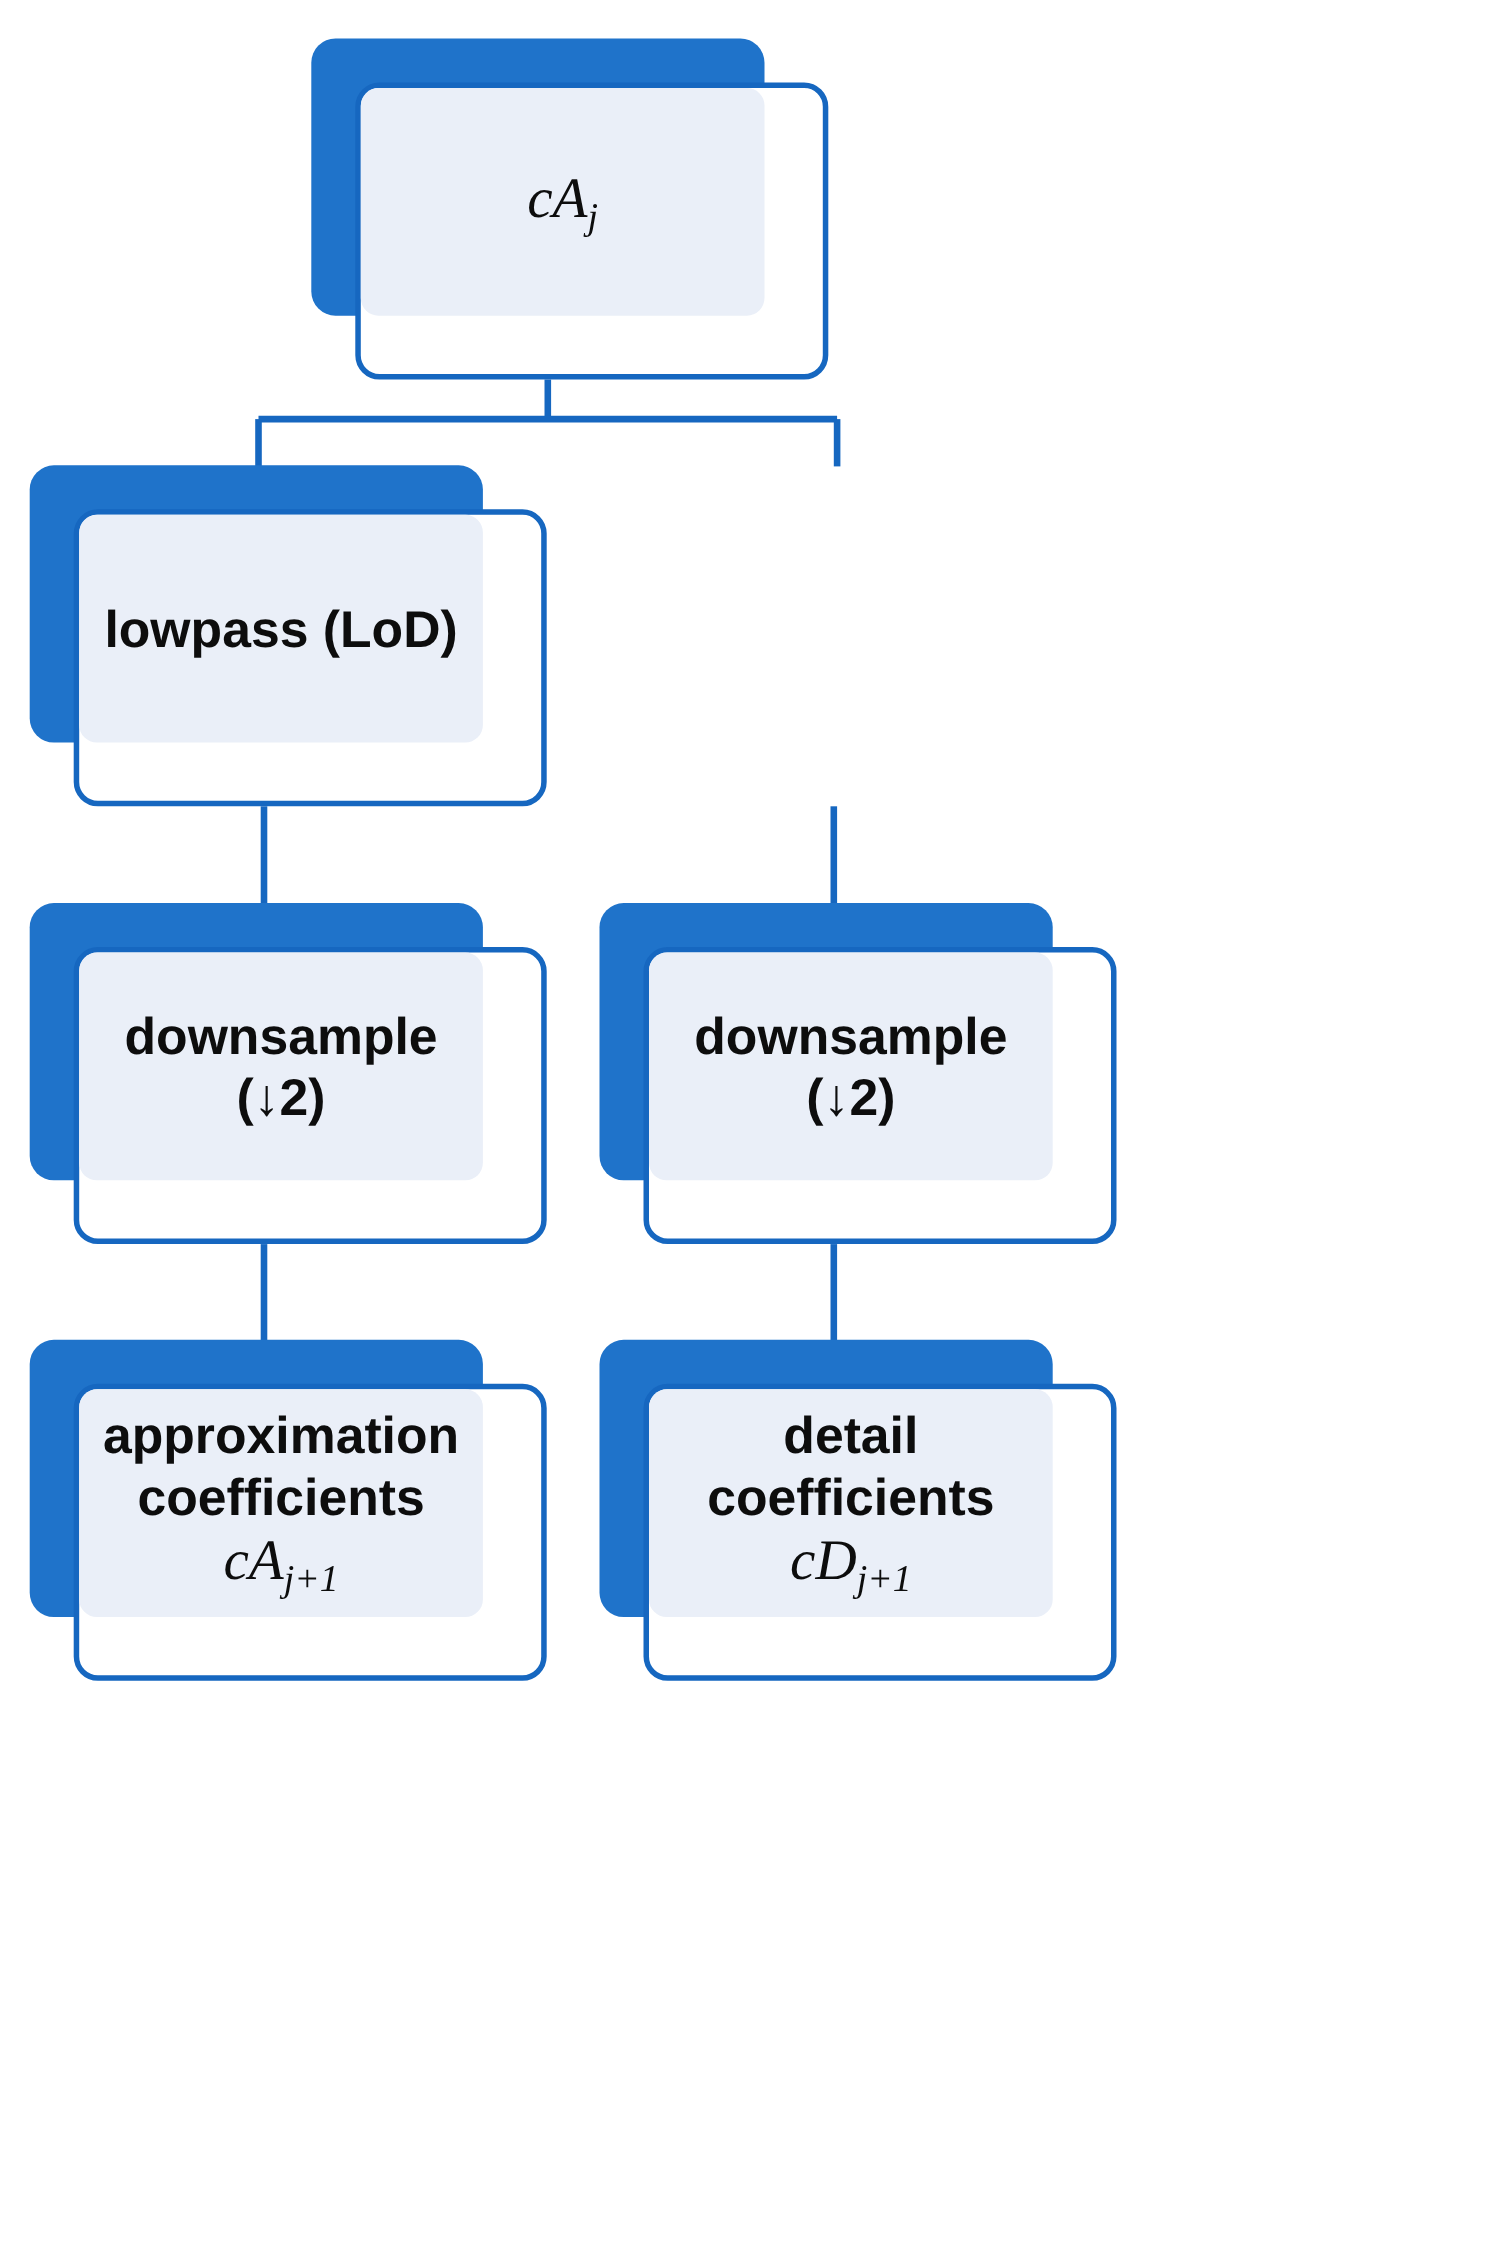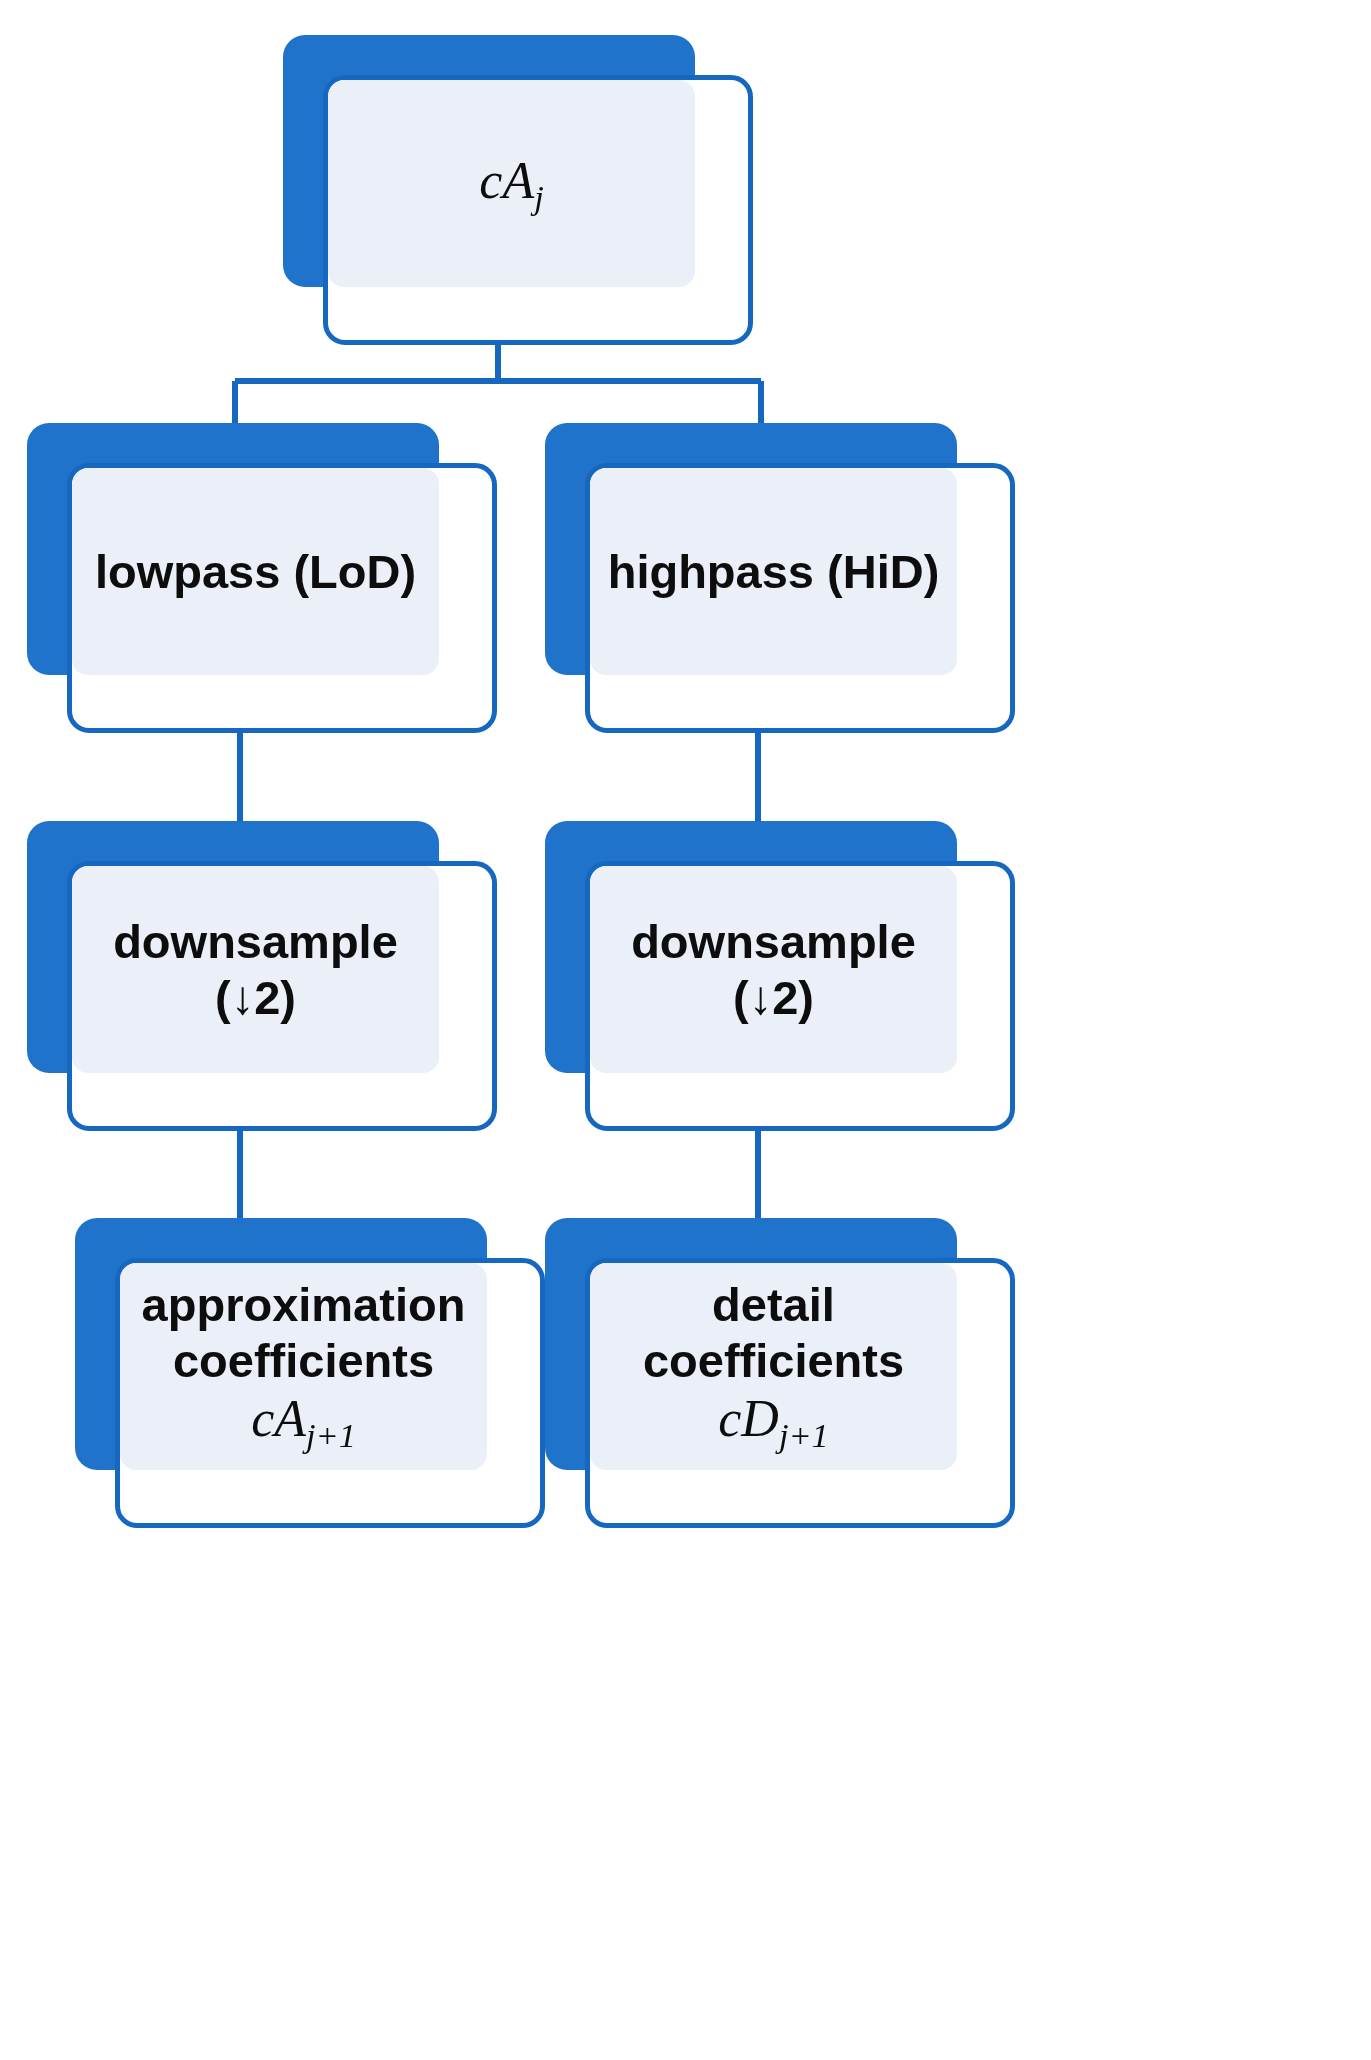--- a/index.html
+++ b/index.html
@@ -82,21 +82,21 @@
     font-size: 0.66em;
     vertical-align: sub;
     font-style: italic;
   }
   
   #node-root      { left: 283px; top: 35px;   width: 470px; height: 310px; }
   #node-lowpass   { left: 27px;  top: 423px;  width: 470px; height: 310px; }
   #node-highpass  { left: 545px; top: 423px;  width: 470px; height: 310px; }
   #node-ds-left   { left: 27px;  top: 821px;  width: 470px; height: 310px; }
   #node-ds-right  { left: 545px; top: 821px;  width: 470px; height: 310px; }
-  #node-approx    { left: 27px;  top: 1218px; width: 470px; height: 310px; margin-left: 48px; }
+  #node-approx    { left: 27px;  top: 1218px; width: 470px; height: 310px; }
   #node-detail    { left: 545px; top: 1218px; width: 470px; height: 310px; }
 </style>
 </head>
 <body>
 
 <div id="stage">
 
   <svg id="connectors" viewBox="0 0 1371 2060" width="1371" height="2060" xmlns="http://www.w3.org/2000/svg">
 
     <path d="M 498 345 L 498 381" fill="none" stroke="#1667c0" stroke-width="6"></path>
@@ -129,28 +129,20 @@
 
   <div class="node" id="node-lowpass">
     <div class="plate"></div>
     <div class="card"></div>
     <div class="face"></div>
     <div class="label">
       <span class="ln txt">lowpass (LoD)</span>
     </div>
   </div>
 
-  <div class="node" id="node-highpass">
-    <div class="plate"></div>
-    <div class="card"></div>
-    <div class="face"></div>
-    <div class="label">
-      <span class="ln txt">highpass (HiD)</span>
-    </div>
-  </div>
 
   <div class="node" id="node-ds-left">
     <div class="plate"></div>
     <div class="card"></div>
     <div class="face"></div>
     <div class="label">
       <span class="ln txt">downsample</span>
       <span class="ln txt">(↓2)</span>
     </div>
   </div>

